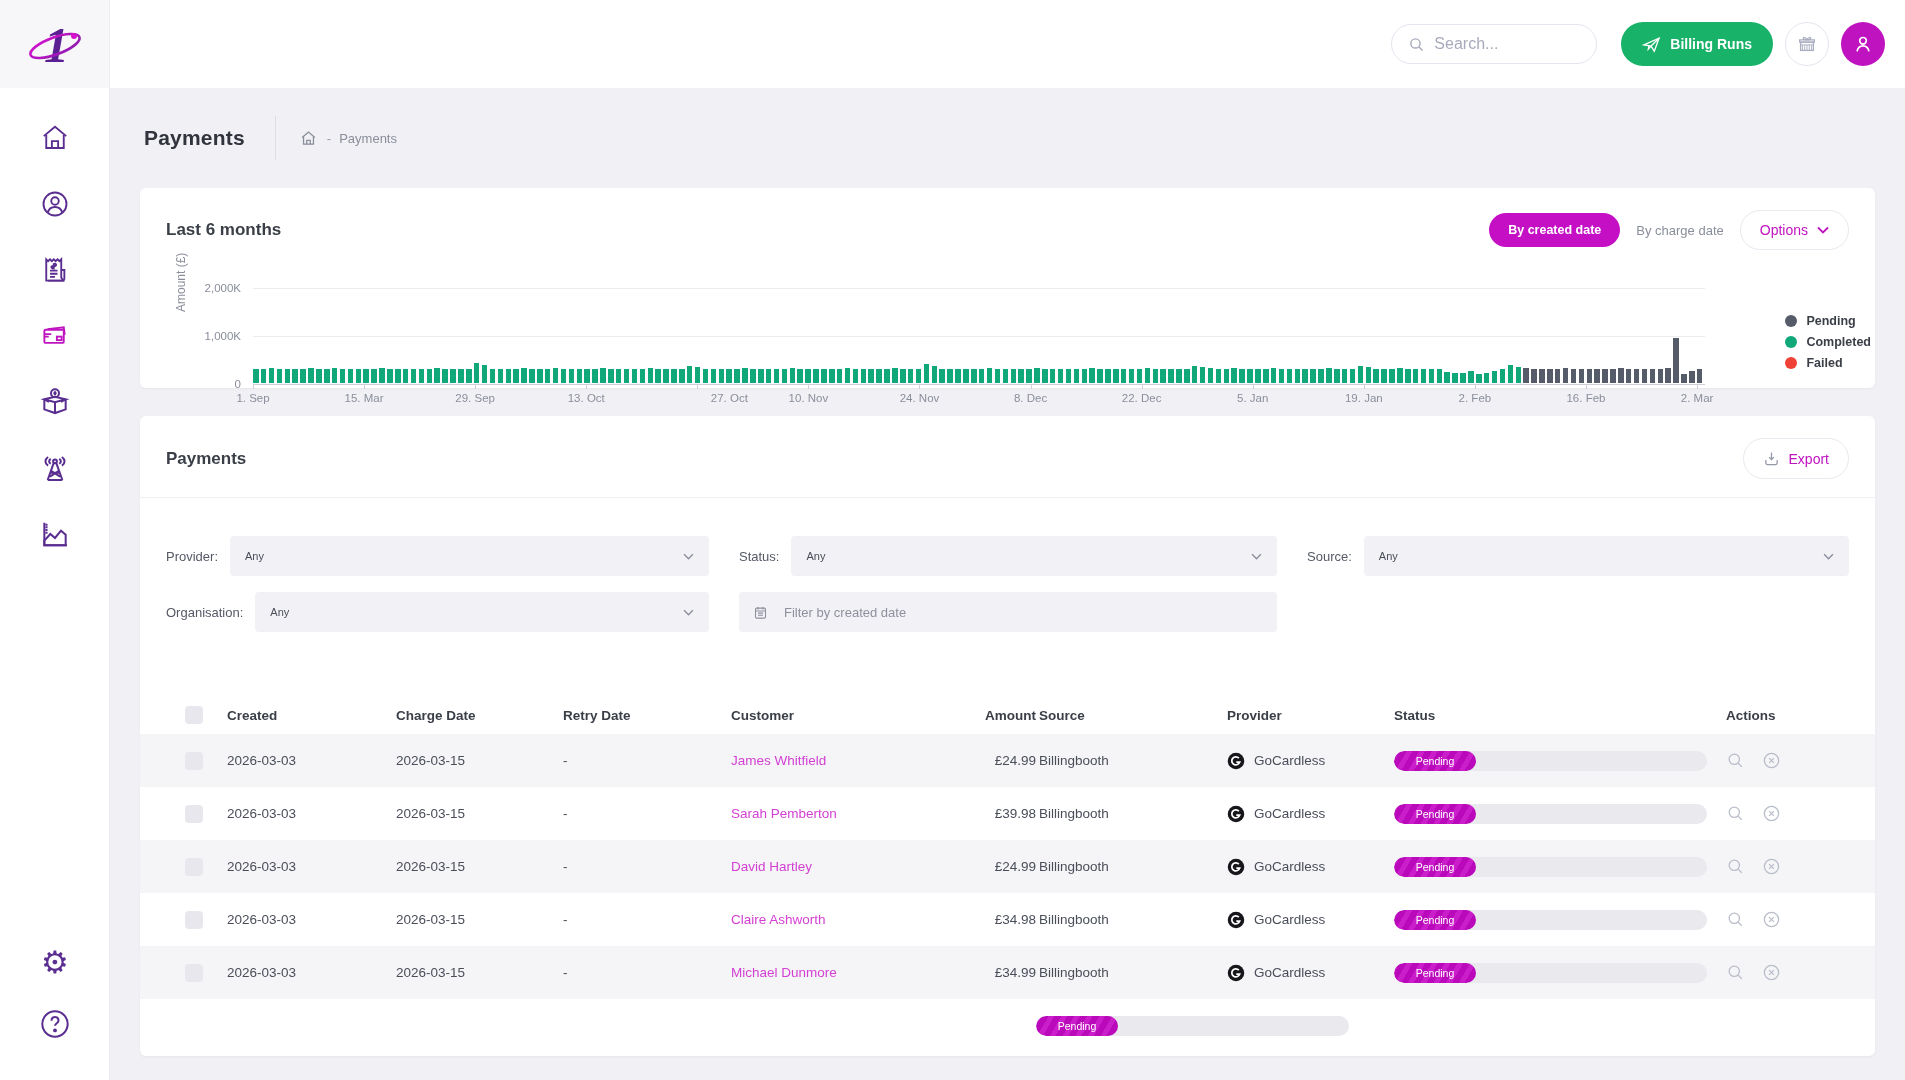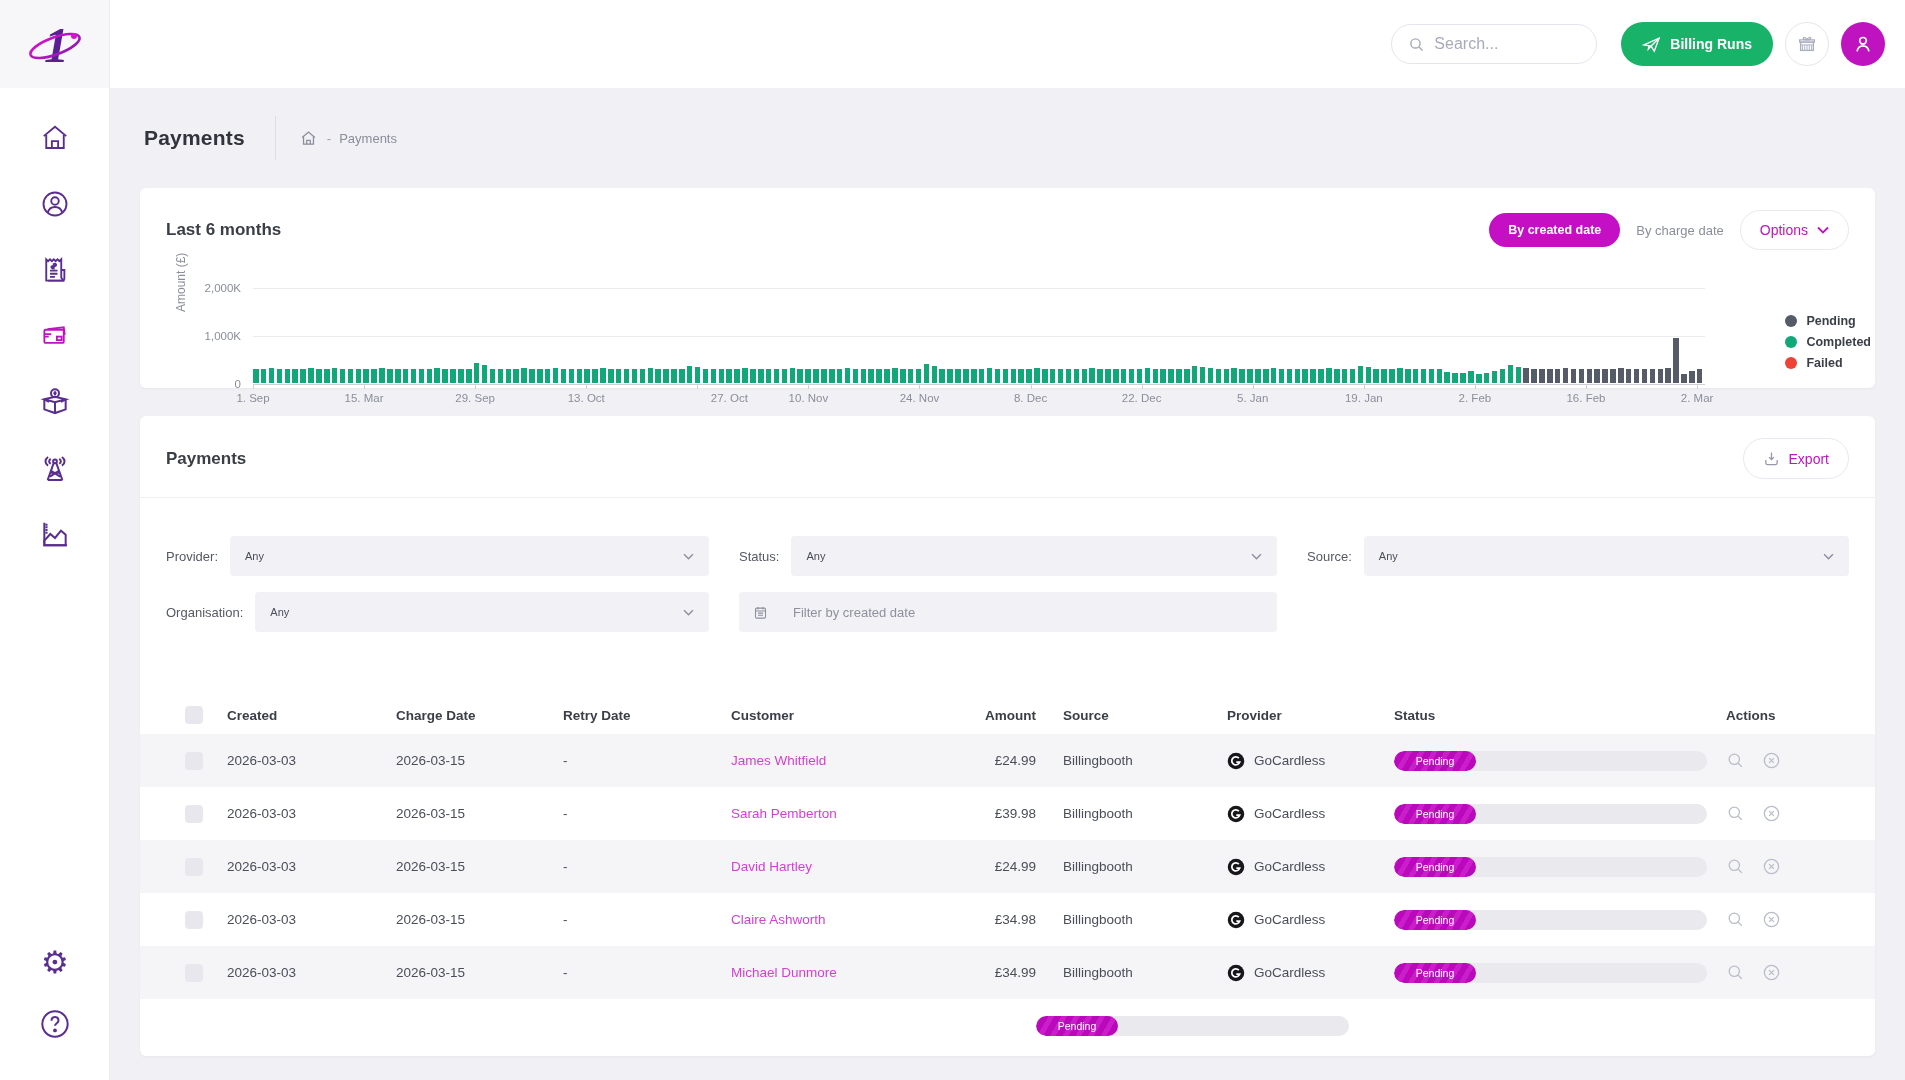--- a/index.html
+++ b/index.html
@@ -70,31 +70,31 @@
 
   
   .table-card { margin-top:28px; padding-bottom:4px; }
   .divider { height:1px; background:#f0f0f4; }
   .filters { padding:38px 26px 16px 26px; display:flex; flex-direction:column; gap:16px; }
   .frow { display:grid; grid-template-columns:543px 538px 1fr; column-gap:30px; }
   .fgroup { display:flex; align-items:center; gap:12px; }
   .fgroup label { font-size:13px; color:#555966; white-space:nowrap; }
   .fselect { flex:1; height:40px; background:#f2f2f6; border-radius:4px; display:flex; align-items:center;
     justify-content:space-between; padding:0 15px; font-size:11px; color:#4a4e59; cursor:pointer; }
-  .fdate { height:40px; background:#f2f2f6; border-radius:4px; display:flex; align-items:center; gap:25px;
+  .fdate { height:40px; background:#f2f2f6; border-radius:4px; display:flex; align-items:center; gap:16px;
     padding:0 14px; font-size:13px; color:#8d909d; cursor:pointer; }
 
   .table { margin-top:48px; }
   .thead, .trow { display:grid; grid-template-columns:42px 169px 167px 168px 185px 120px 191px 167px 332px 1fr;
     align-items:center; padding-left:45px; }
   .thead { height:38px; font-size:13.5px; font-weight:700; color:#3a3e47; }
   .trow { height:53px; font-size:13.5px; color:#4a4e59; }
   .trow.striped { background:#f5f5f8; }
   .col-amount { text-align:right; }
-  .col-source { padding-left:27px; }
+  .col-source { padding-left:3px; }
   .cbx { width:18px; height:18px; border-radius:4px; background:#e7e7ed; cursor:pointer; }
   .cust-link { color:#d33fd3; cursor:pointer; }
   .prov { display:flex; align-items:center; gap:9px; }
   .track { width:313px; height:20px; border-radius:10px; background:#e9e9ee; overflow:hidden; }
   .fill { height:20px; width:82px; border-radius:10px; color:#fff; font-size:10.5px; line-height:20px; text-align:center;
     background:repeating-linear-gradient(120deg,#cb1ecb 0 5px,#ba09ba 5px 11px); }
   .acts { display:flex; align-items:center; gap:17px; }
   .icon-btn { background:none; border:none; cursor:pointer; display:flex; padding:0; }
 </style>
 </head>

